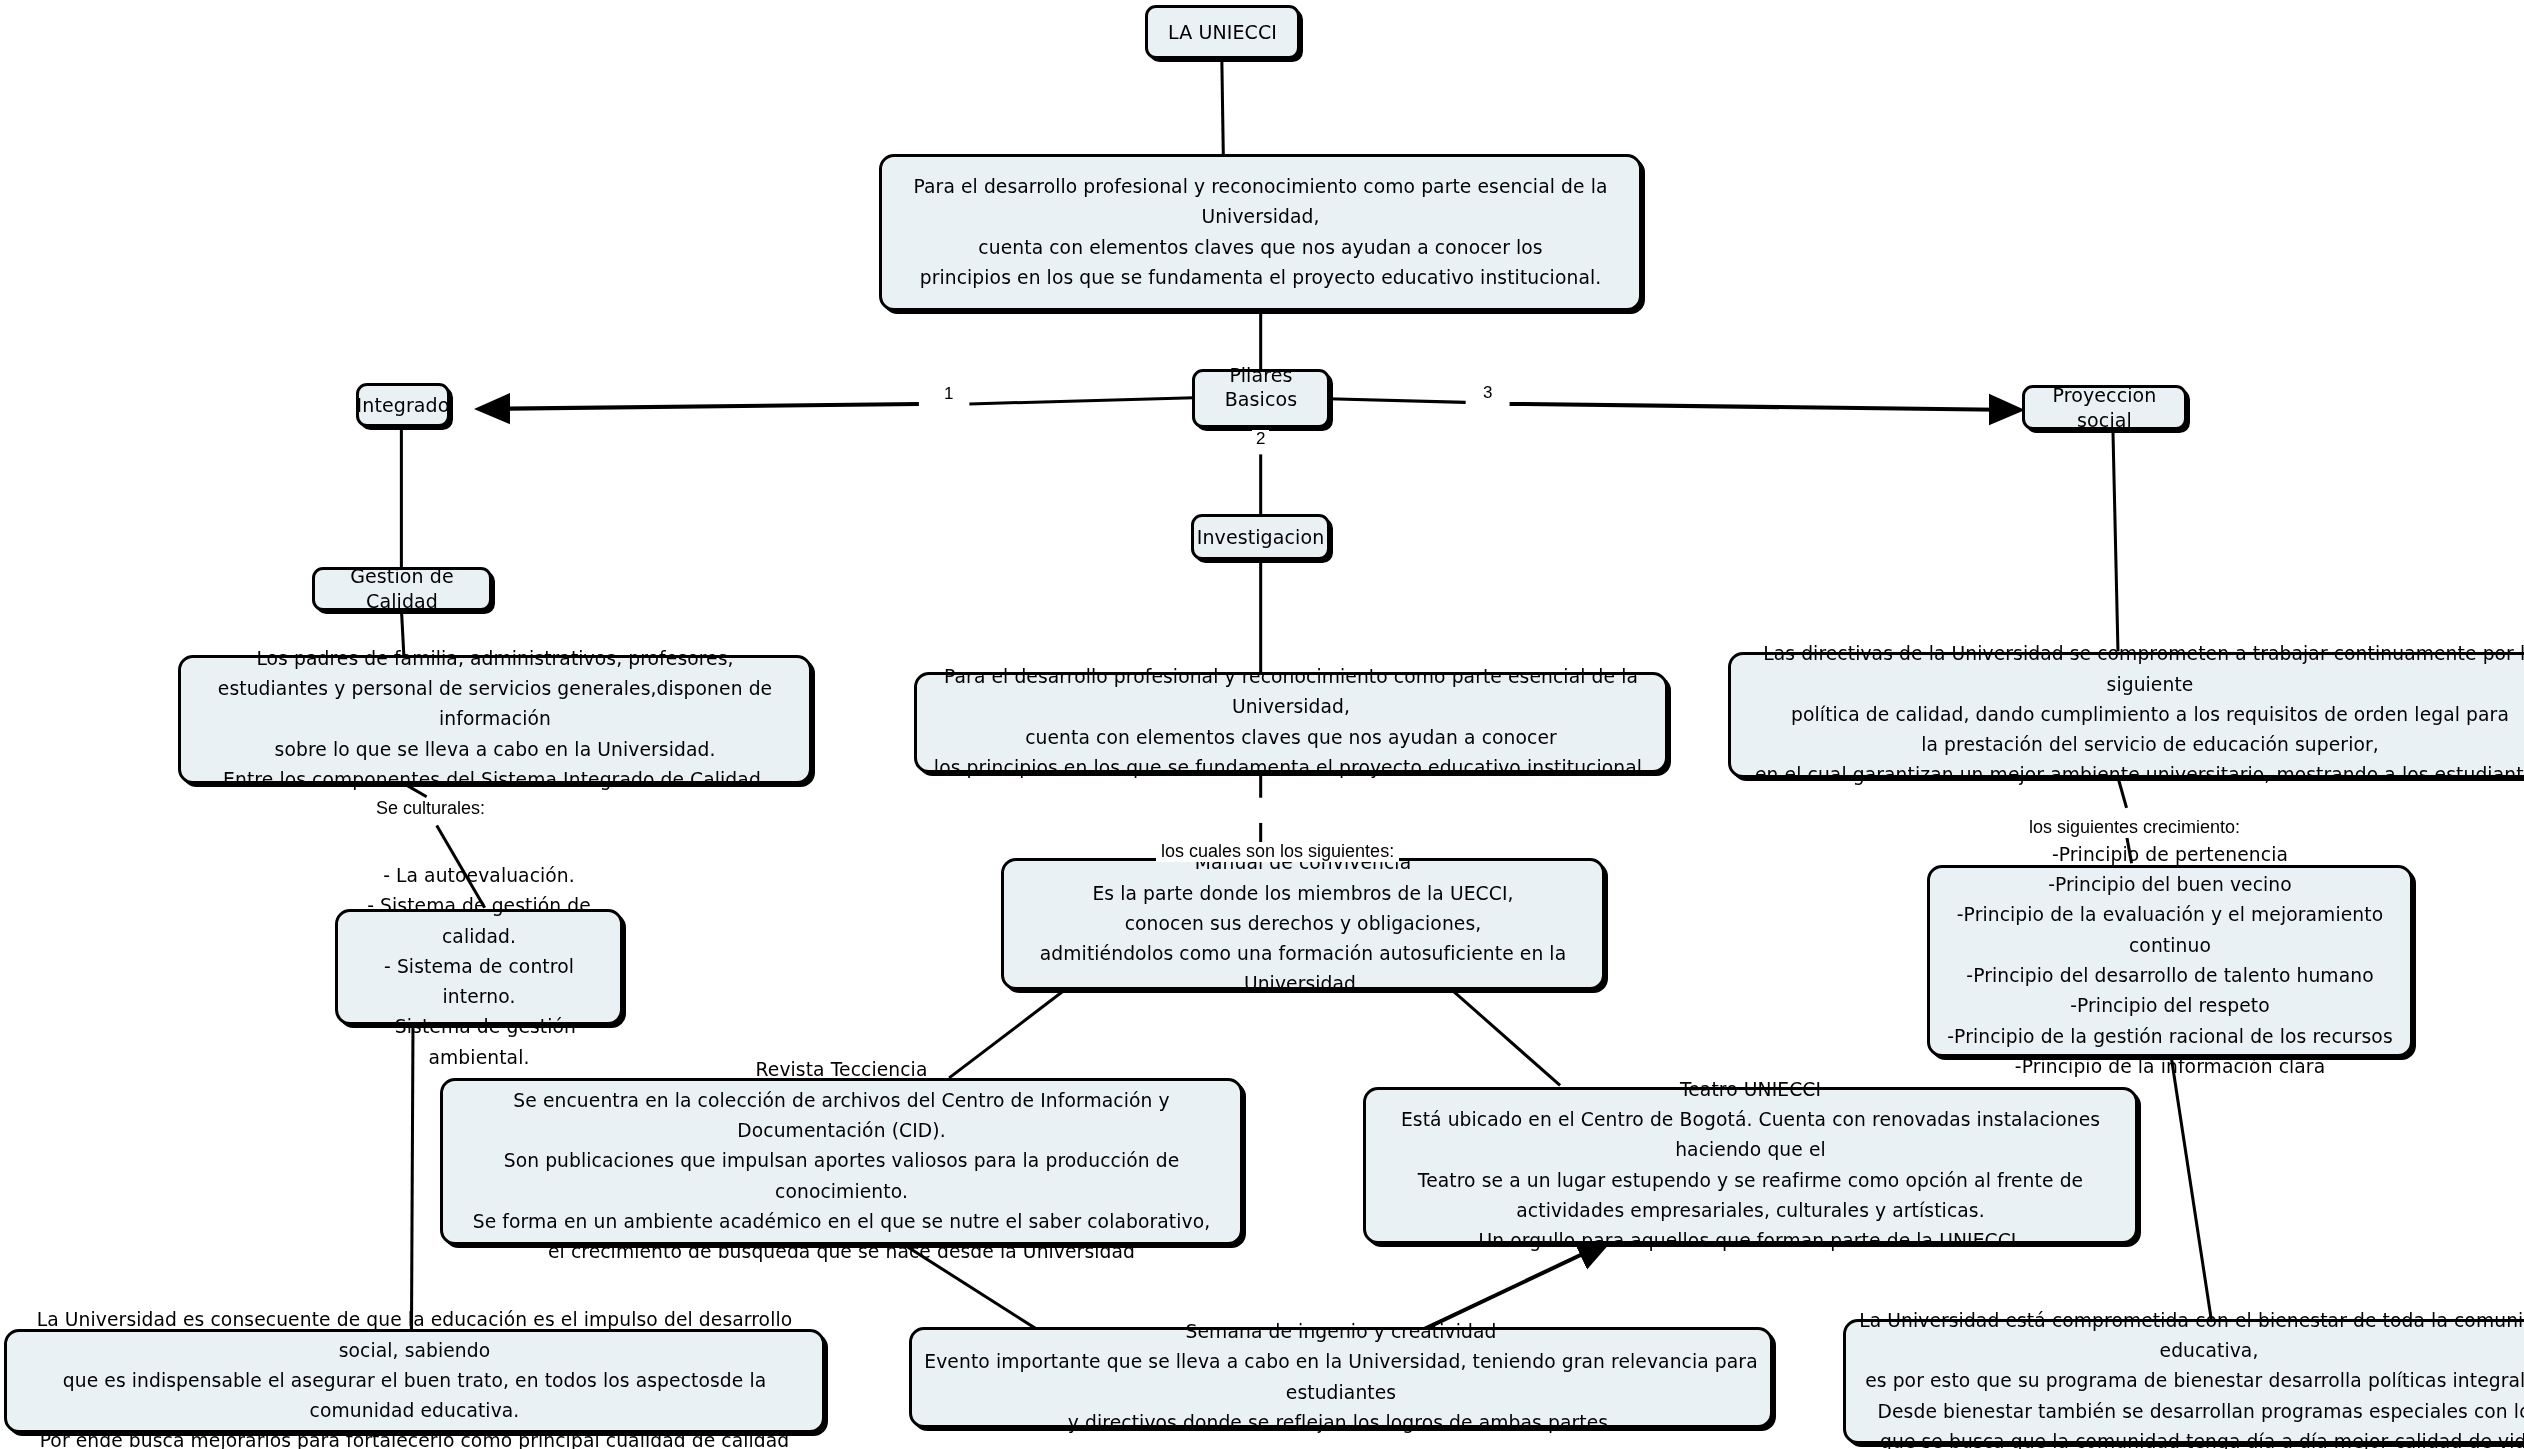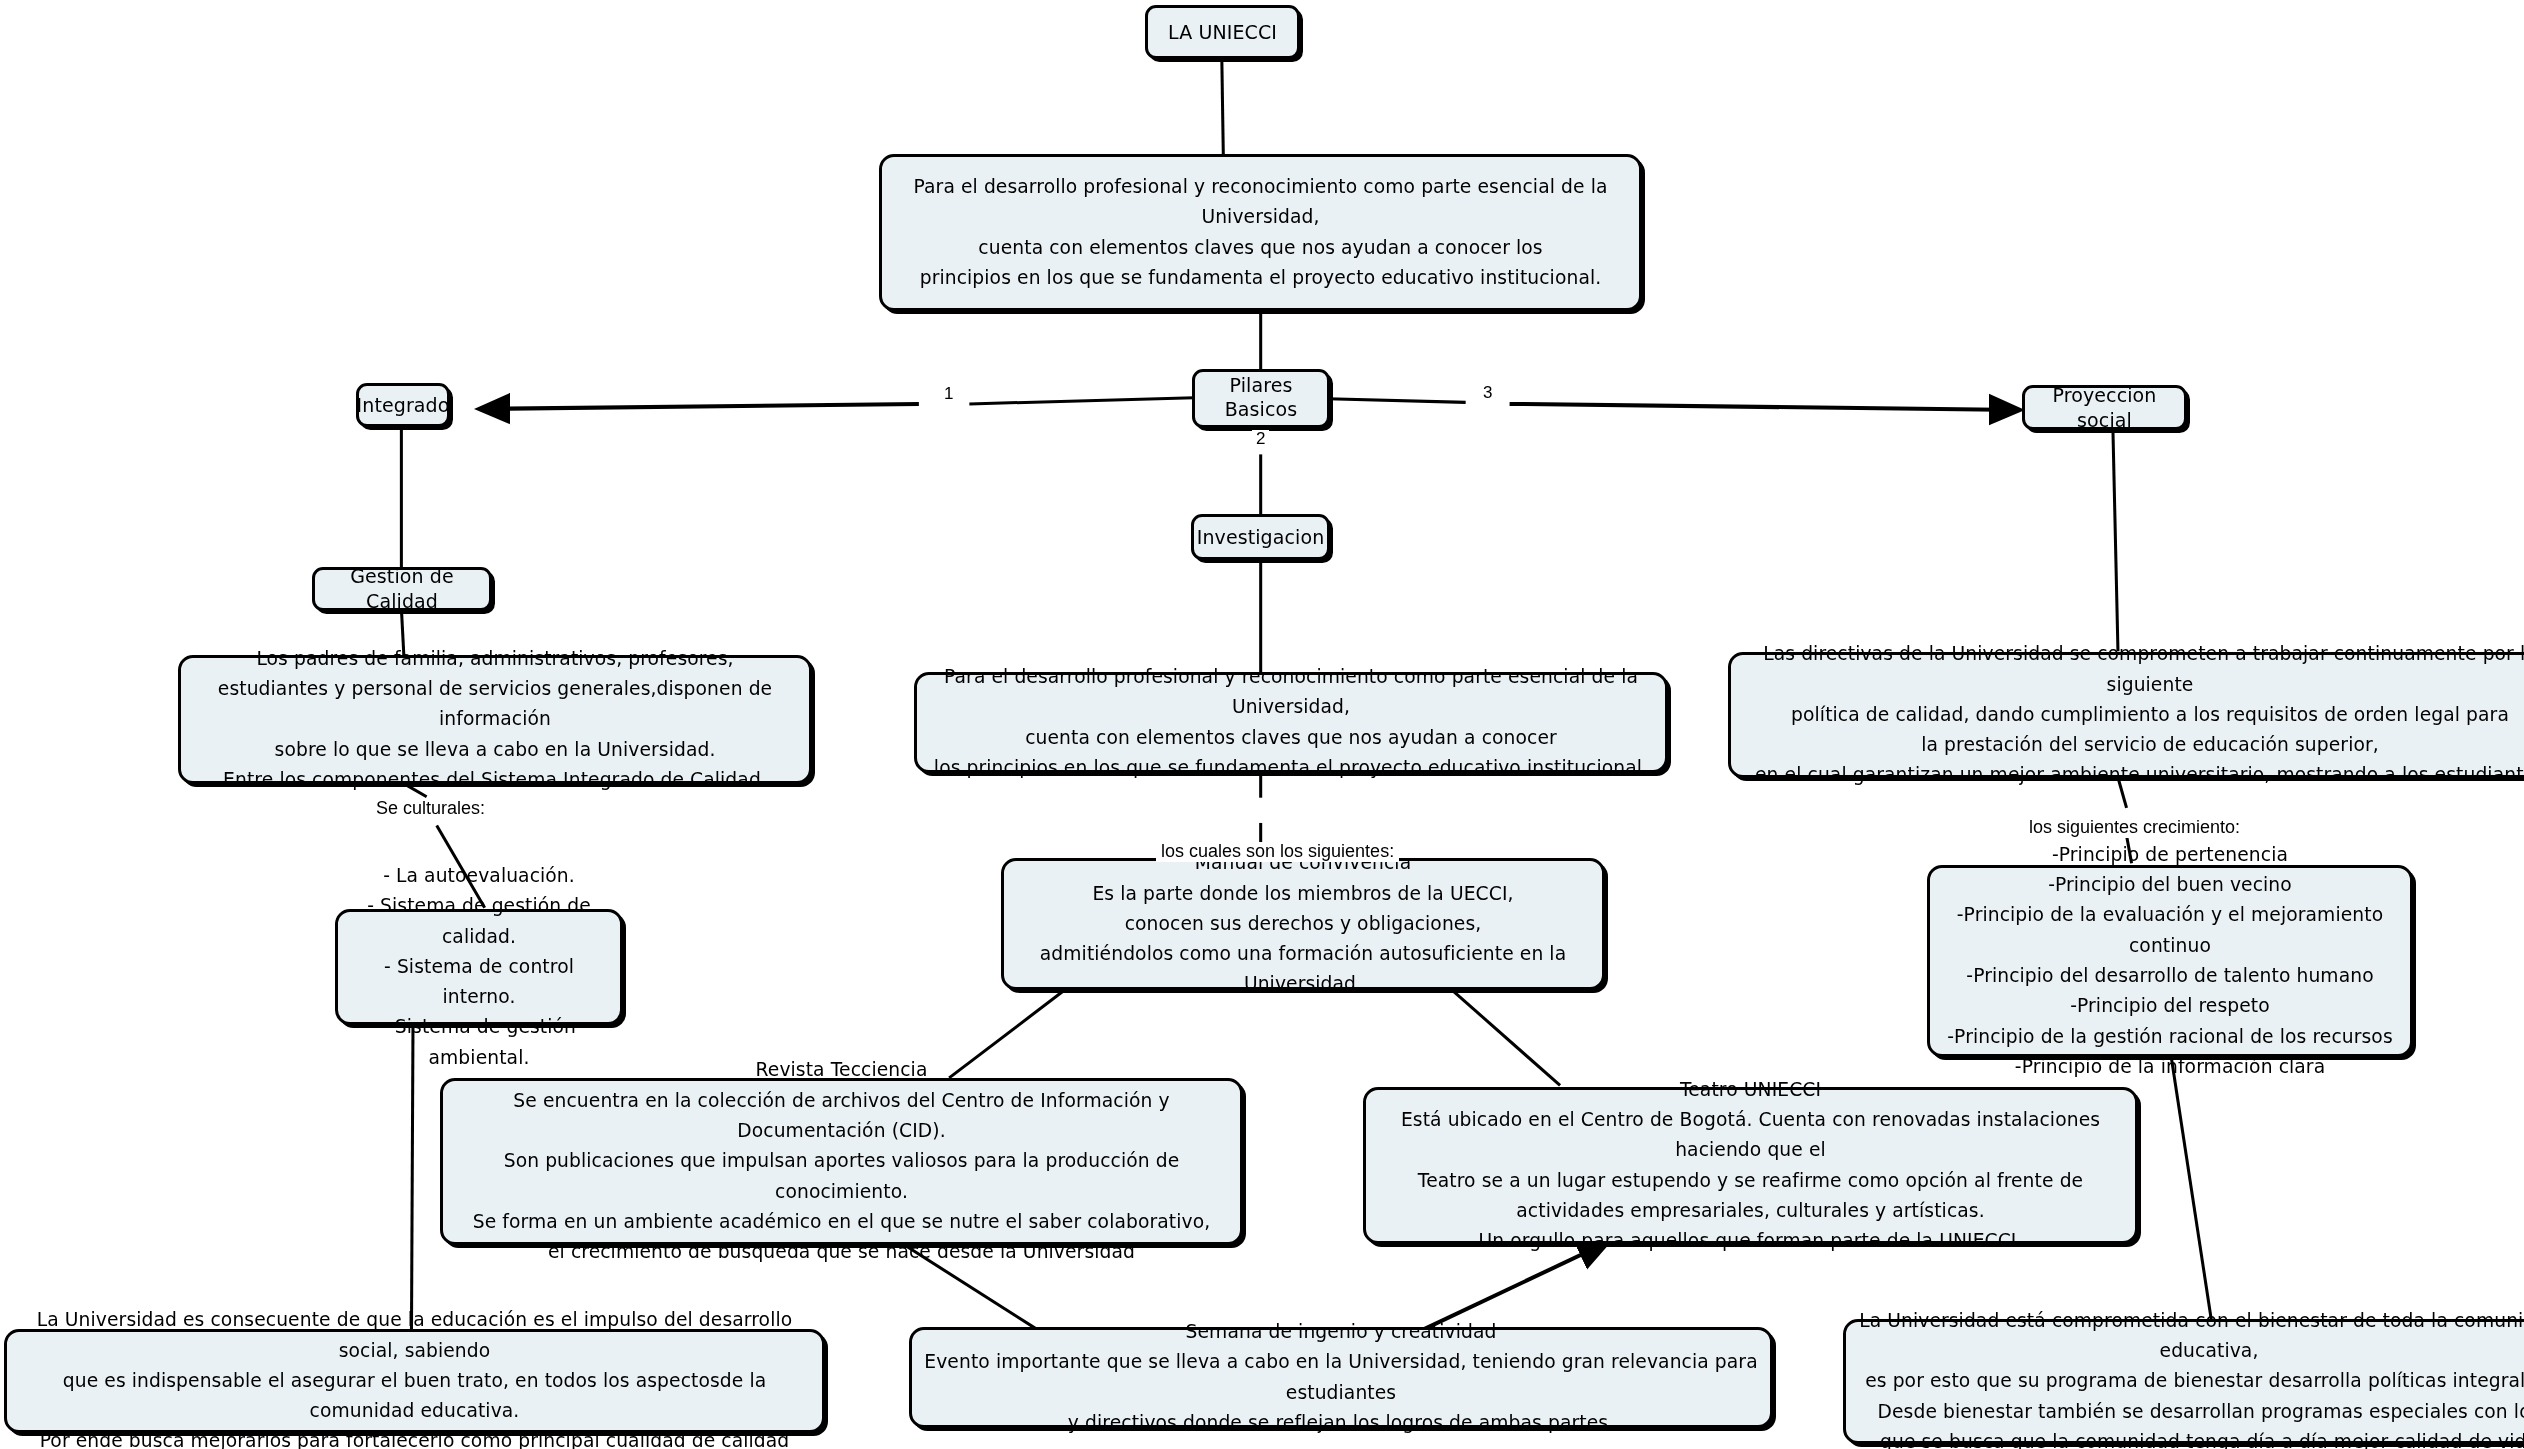--- a/index.html
+++ b/index.html
@@ -32,21 +32,21 @@
     font-size:18.7px;
     line-height:1.62;
     letter-spacing:0.1px;
     padding:5px 9px;
     white-space:pre-line;
     z-index:3;
   }
   .node.concept{
     border-radius:11px;
     font-size:19px;
-    padding:3px 11px;
+    padding:13px 11px;
     line-height:1.3;
   }
   .node.paragraph{ border-radius:15px;justify-content:center; }
   .edge-label{
     position:absolute;
     color:#000000;
     font-family:"Liberation Sans", sans-serif;
     font-size:18px;
     line-height:1.1;
     white-space:nowrap;

